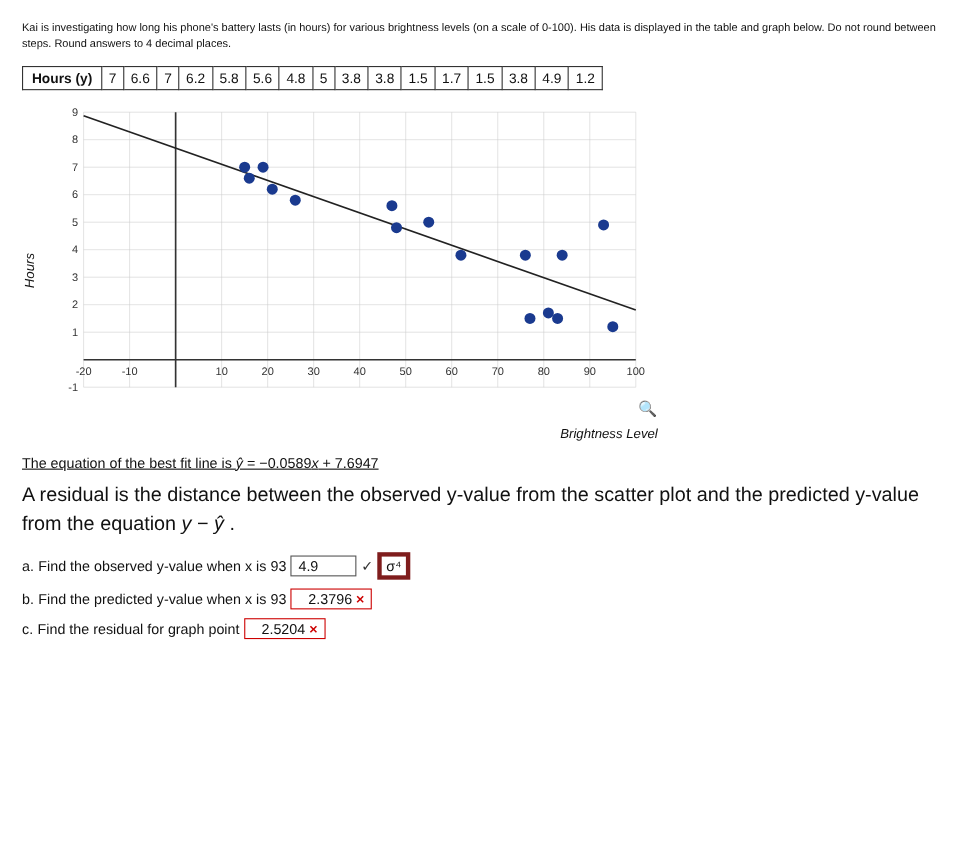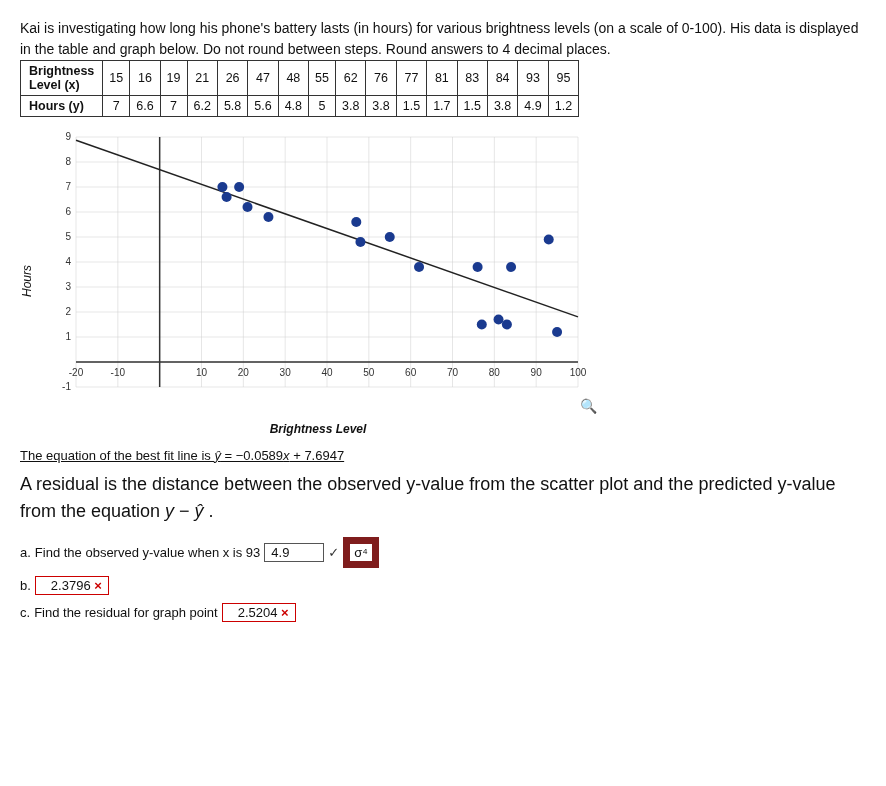--- a/index.html
+++ b/index.html
@@ -6,22 +6,23 @@
     body {
       font-family: Arial, sans-serif;
       background: #fff;
       padding: 18px 20px;
       font-size: 13px;
       color: #111;
       width: 886px;
       min-height: 786px;
     }
     .intro-text {
-      font-size: 14px;
+      font-size: 10px;
       line-height: 1.5;
+      margin-bottom: 12px;
       max-width: 860px;
     }
     
     .data-table {
       border-collapse: collapse;
       margin-bottom: 10px;
       font-size: 12.5px;
     }
     .data-table th, .data-table td {
       border: 1px solid #333;
@@ -86,60 +87,40 @@
     .answer-box.wrong {
       border-color: #c00;
       padding-left: 15px;
     }
     .check-icon {
       color: #333;
       font-size: 13px;
     }
     .sigma-icon {
       font-size: 13px;
-      border: 7px solid #7f1d1d;
+      border: 4px solid #7f1d1d;
       padding: 1px 4px;
     }
     .x-mark {
       color: #c00;
       font-weight: bold;
     }
     .x-axis-label {
       font-style: italic;
       font-size: 12px;
-      text-align: center;
-      font-weight: bold;
+      text-align: right;
     }
   </style>
 </head>
 <body>
 
 <p class="intro-text">Kai is investigating how long his phone's battery lasts (in hours) for various brightness levels (on a scale of 0-100). His data is displayed in the table and graph below. Do not round between steps. Round answers to 4 decimal places.</p>
 
 <table class="data-table">
   <tbody id="table-body">
-  <tr>
-        <th class="row-header">Brightness<br>Level (x)</th>
-        <td>15</td>
-        <td>16</td>
-        <td>19</td>
-        <td>21</td>
-        <td>26</td>
-        <td>47</td>
-        <td>48</td>
-        <td>55</td>
-        <td>62</td>
-        <td>76</td>
-        <td>77</td>
-        <td>81</td>
-        <td>83</td>
-        <td>84</td>
-        <td>93</td>
-        <td>95</td>
-      </tr>
       <tr>
         <th class="row-header">Hours (y)</th>
         <td>7</td>
         <td>6.6</td>
         <td>7</td>
         <td>6.2</td>
         <td>5.8</td>
         <td>5.6</td>
         <td>4.8</td>
         <td>5</td>
@@ -243,20 +224,21 @@
 <div class="question">
   <span>a.</span>
   <span>Find the observed y-value when x is 93</span>
   <span class="answer-box">4.9</span>
   <span class="check-icon">✓</span>
   <span class="sigma-icon">σ⁴</span>
 </div>
 
 <div class="question">
   <span>b.</span>
+  <span>Find the predicted y-value when x is 93</span>
   <span class="answer-box wrong">2.3796 <span class="x-mark">×</span></span>
 </div>
 
 <div class="question">
   <span>c.</span>
   <span>Find the residual for graph point</span>
   <span class="answer-box wrong">2.5204 <span class="x-mark">×</span></span>
 </div>
 
 </body></html>

